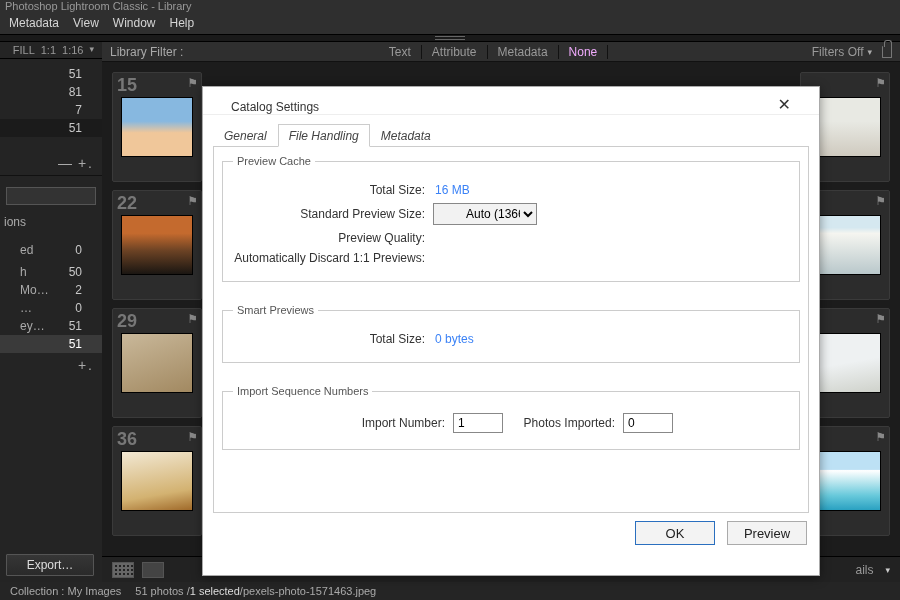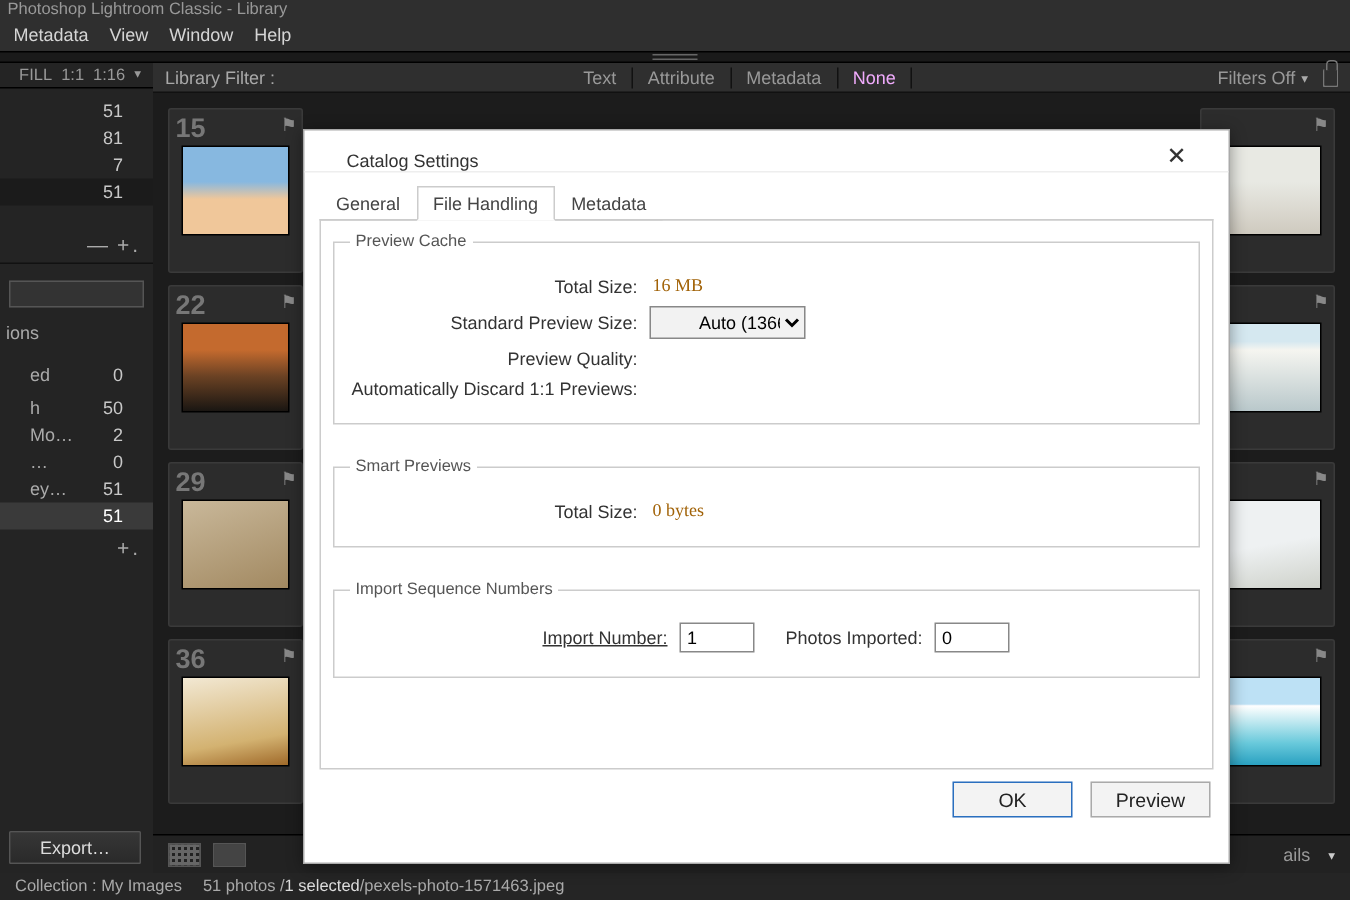--- a/index.html
+++ b/index.html
@@ -60,30 +60,30 @@
   
   .statusbar{position:absolute;bottom:0;left:0;right:0;height:18px;background:#252525;color:#aaa;font-size:11px;display:flex;align-items:center;padding-left:10px;}
   .statusbar b{color:#ddd;font-weight:normal;}
   
   
   .dialog{position:absolute;top:86px;left:202px;width:618px;height:490px;background:#fff;border:1px solid #aaa;box-shadow:0 2px 10px rgba(0,0,0,0.4);color:#222;display:flex;flex-direction:column;}
   .dlg-head{height:28px;display:flex;align-items:flex-end;padding:0 28px;font-size:12px;color:#333;border-bottom:1px solid #eee;}
   .dlg-close{margin-left:auto;font-size:16px;color:#333;cursor:default;font-family:sans-serif;}
   .dlg-body{flex:1;padding:8px 10px 10px 10px;}
   .tabs{display:flex;height:24px;border-bottom:1px solid #ccc;font-size:12px;}
-  .tab{padding:4px 10px;border:1px solid transparent;color:#444;position:relative;top:1px;}
+  .tab{padding:4px 10px;border:1px solid transparent;color:#444;position:relative;top:1px;font-style:italic;}
   .tab.active{border:1px solid #ccc;border-bottom:1px solid #fff;background:#fff;}
   .tab:not(.active){border-bottom:1px solid #ccc;}
   .panel{border:1px solid #ccc;padding:8px;margin-top:-1px;height:367px;display:flex;flex-direction:column;gap:22px;}
   
   fieldset{border:1px solid #ccc;padding:10px;font-size:12px;}
   legend{font-size:11px;color:#555;padding:0 4px;}
   .frow{display:flex;align-items:center;margin:6px 0;}
   .frow label{width:200px;text-align:right;padding-right:8px;color:#333;}
-  .frow .val{color:#a16207;padding-left:2px;font-family:Liberation Serif, serif;}
+  .frow .val{color:#3b82f6;padding-left:2px;}
   select{width:104px;height:22px;border:1px solid #888;font-size:12px;background:#f2f2f2;padding-left:28px;}
   input.num{width:50px;height:20px;border:1px solid #888;font-size:12px;padding:0 4px;}
   .btnrow{display:flex;justify-content:flex-end;gap:12px;padding:8px 2px 0 0;}
   .dlg-btn{width:80px;height:24px;font-size:13px;background:#f3f3f3;border:1px solid #aaa;color:#222;}
   .dlg-btn.primary{border:1.5px solid #2a6fbf;}
 </style>
 </head>
 <body>
 
 <div class="app-title">Photoshop Lightroom Classic - Library</div>
@@ -298,21 +298,21 @@
         <legend>Smart Previews</legend>
         <div class="frow">
           <label>Total Size:</label>
           <span class="val">0 bytes</span>
         </div>
       </fieldset>
 
       <fieldset>
         <legend>Import Sequence Numbers</legend>
         <div class="frow">
-          <label style="width:220px;text-decoration:underline;">Import Number:</label>
+          <label style="width:220px;">Import Number:</label>
           <input class="num" value="1" style="">
           <label style="width:120px;">Photos Imported:</label>
           <input class="num" value="0" style="">
         </div>
       </fieldset>
     </div>
     <div class="btnrow">
       <button class="dlg-btn primary">OK</button>
       <button class="dlg-btn">Preview</button>
     </div>

